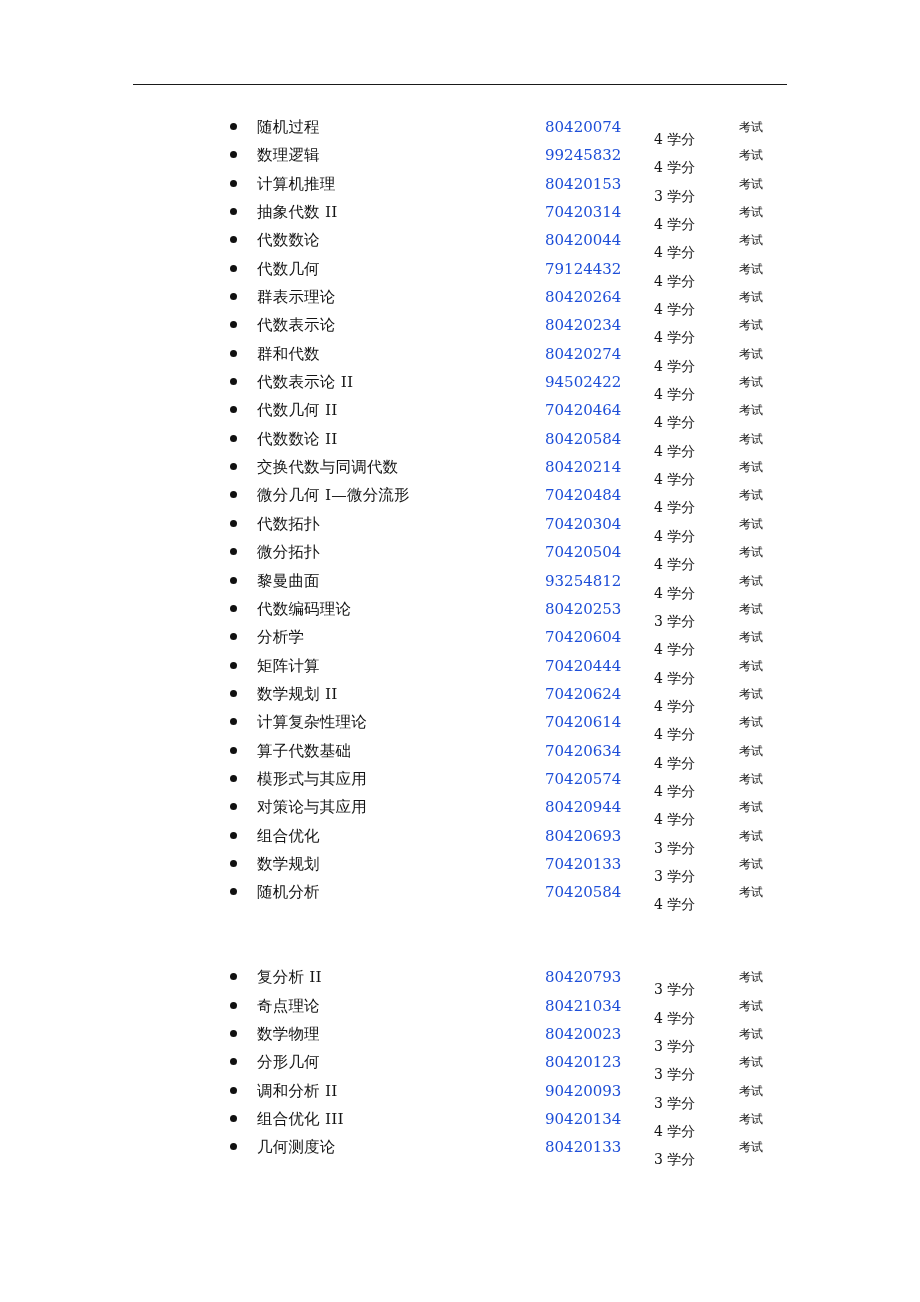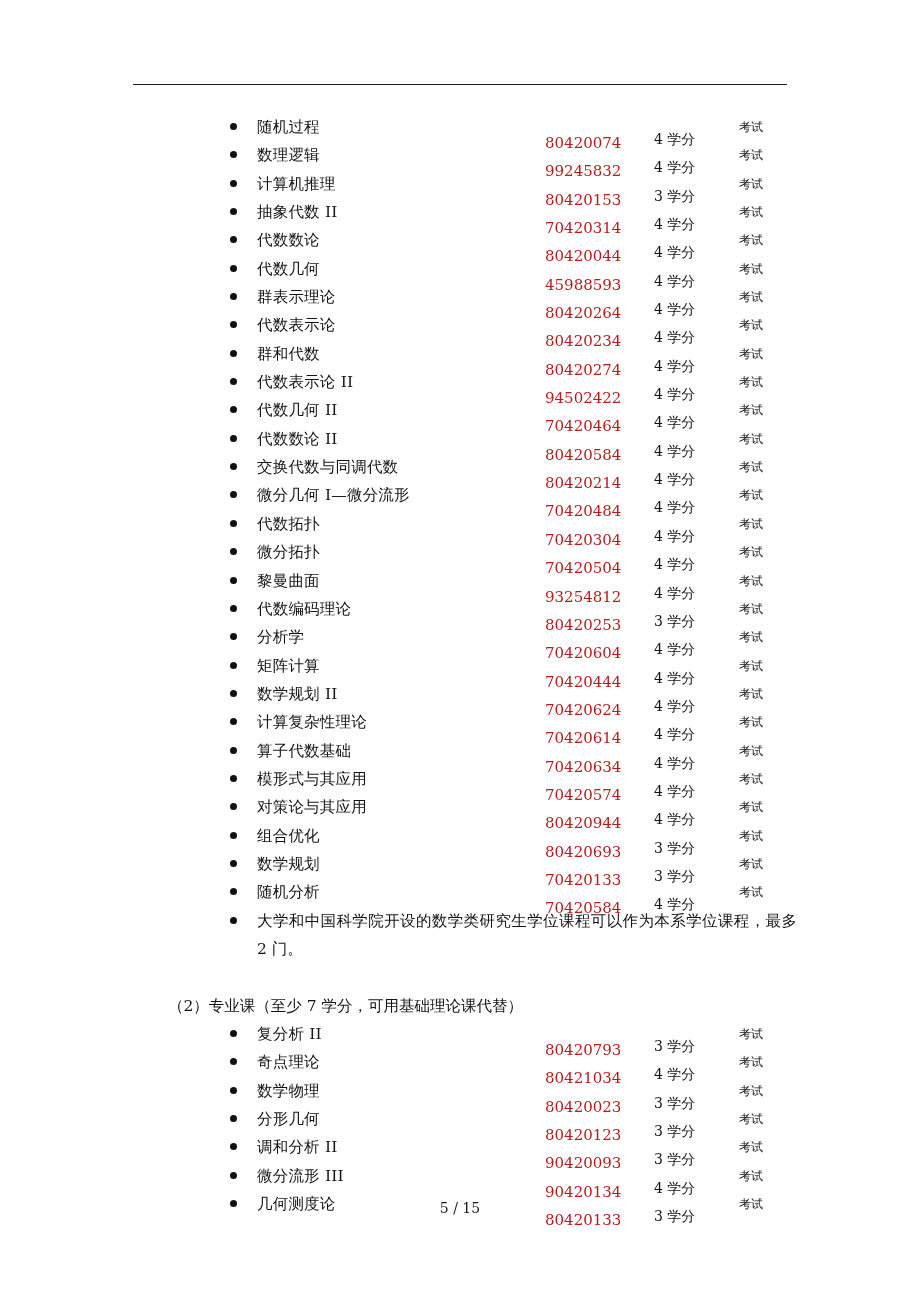--- a/index.html
+++ b/index.html
@@ -69,23 +69,23 @@
     position: absolute;
     left: 257px;
     top: 0;
     font-size: 15.5px;
     letter-spacing: 0.2px;
     color: #141414;
   }
   .c-code {
     position: absolute;
     left: 545px;
-    top: 16px;
+    top: 0;
     font-size: 15px;
-    color: #b91c1c;
+    color: #1d4ed8;
     font-family: "DejaVu Serif", "Liberation Serif", serif;
   }
   .c-credit {
     position: absolute;
     left: 654px;
     top: 12px;
     font-size: 14px;
     color: #141414;
     text-align: right;
   }
@@ -181,21 +181,21 @@
         <div class="course-row">
           <span class="bullet"></span>
           <span class="c-name">代数数论</span>
           <span class="c-code">80420044</span>
           <span class="c-credit">4 学分</span>
           <span class="c-assess">考试</span>
         </div>
         <div class="course-row">
           <span class="bullet"></span>
           <span class="c-name">代数几何</span>
-          <span class="c-code">45988593</span>
+          <span class="c-code">79124432</span>
           <span class="c-credit">4 学分</span>
           <span class="c-assess">考试</span>
         </div>
         <div class="course-row">
           <span class="bullet"></span>
           <span class="c-name">群表示理论</span>
           <span class="c-code">80420264</span>
           <span class="c-credit">4 学分</span>
           <span class="c-assess">考试</span>
         </div>
@@ -341,29 +341,22 @@
         </div>
         <div class="course-row">
           <span class="bullet"></span>
           <span class="c-name">随机分析</span>
           <span class="c-code">70420584</span>
           <span class="c-credit">4 学分</span>
           <span class="c-assess">考试</span>
         </div>
       </div>
 
-    <div class="note-row">
-      <span class="bullet"></span>
-      <span class="note-text">大学和中国科学院开设的数学类研究生学位课程可以作为本系学位课程，最多 2 门。</span>
-    </div>
     <div class="note-spacer"></div>
 
-    <div class="section-head">
-      <span class="sh-text">（2）专业课（至少 7 学分，可用基础理论课代替）</span>
-    </div>
 
     <div id="block2-rows">
         <div class="course-row">
           <span class="bullet"></span>
           <span class="c-name">复分析 II</span>
           <span class="c-code">80420793</span>
           <span class="c-credit">3 学分</span>
           <span class="c-assess">考试</span>
         </div>
         <div class="course-row">
@@ -389,31 +382,30 @@
         </div>
         <div class="course-row">
           <span class="bullet"></span>
           <span class="c-name">调和分析 II</span>
           <span class="c-code">90420093</span>
           <span class="c-credit">3 学分</span>
           <span class="c-assess">考试</span>
         </div>
         <div class="course-row">
           <span class="bullet"></span>
-          <span class="c-name">微分流形 III</span>
+          <span class="c-name">组合优化 III</span>
           <span class="c-code">90420134</span>
           <span class="c-credit">4 学分</span>
           <span class="c-assess">考试</span>
         </div>
         <div class="course-row">
           <span class="bullet"></span>
           <span class="c-name">几何测度论</span>
           <span class="c-code">80420133</span>
           <span class="c-credit">3 学分</span>
           <span class="c-assess">考试</span>
         </div>
       </div>
 
   </div>
 
-  <div class="footer">5  / 15</div>
 
 </div>
 
 </body></html>

